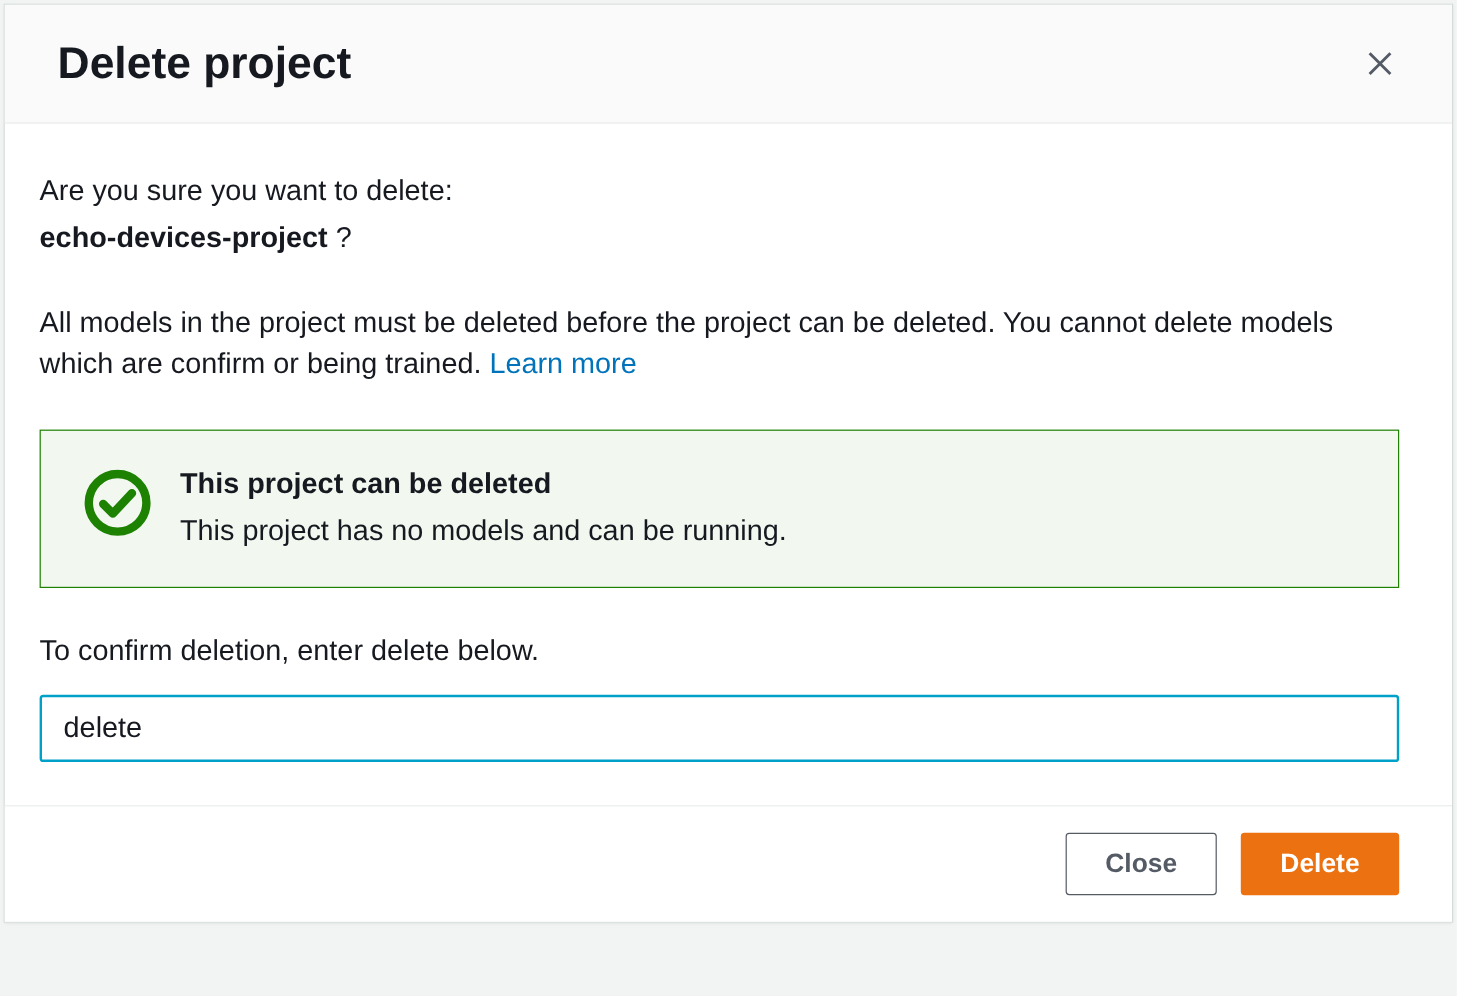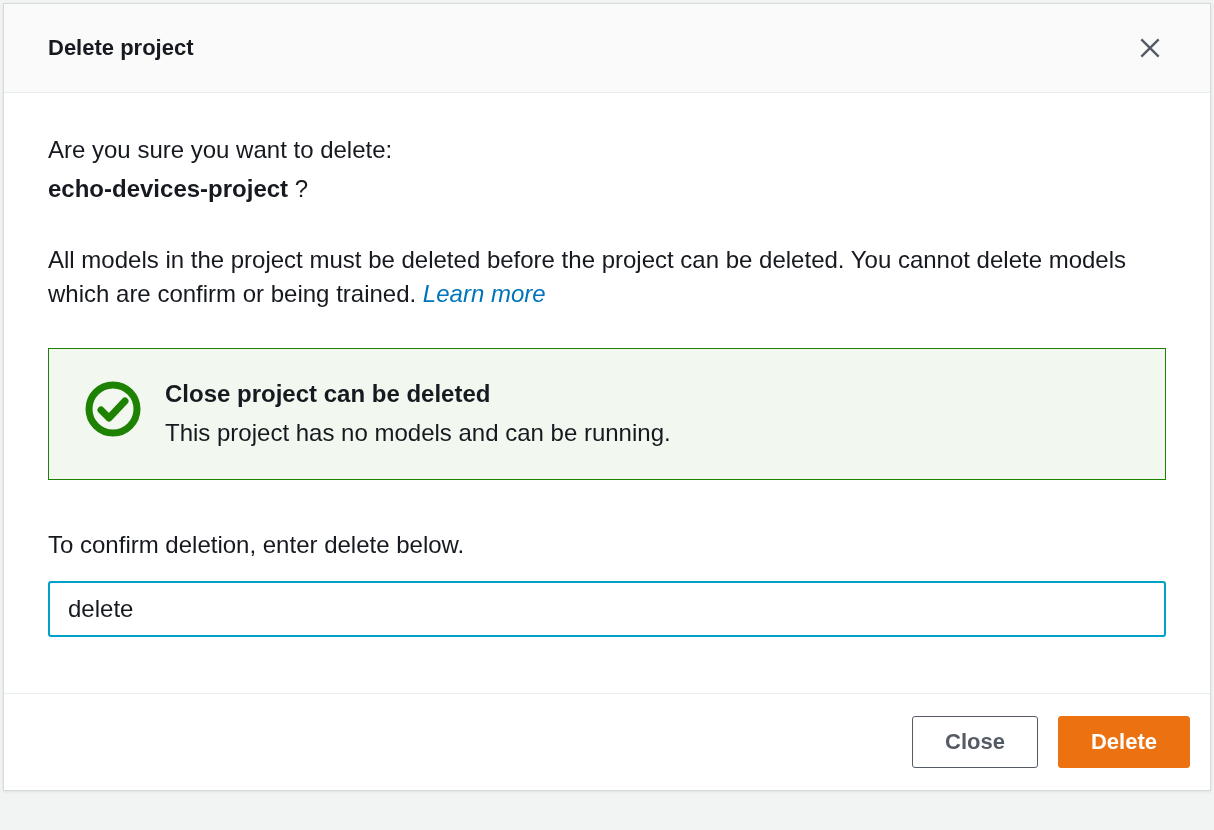--- a/index.html
+++ b/index.html
@@ -22,48 +22,47 @@
     }
     .modal-header {
       display: flex;
       align-items: center;
       justify-content: space-between;
       padding: 28px 44px 28px 44px;
       border-bottom: 1px solid #eaeded;
       background: #fafafa;
     }
     .modal-title {
-      font-size: 22px;
+      font-size: 37px;
       font-weight: 700;
       color: #16191f;
     }
     .close-x {
       width: 32px;
       height: 32px;
       display: flex;
       align-items: center;
       justify-content: center;
       cursor: pointer;
       color: #545b64;
     }
     .close-x svg { stroke: #545b64; stroke-width: 2.2; }
     .modal-body {
-      padding: 40px 44px 36px 44px;
+      padding: 40px 44px 36px 29px;
       font-size: 24px;
       line-height: 1.45;
       color: #16191f;
     }
     .confirm-line { margin-bottom: 4px; }
     .project-name { font-weight: 700; margin-top: 19px; }
     .info-para { margin-top: 36px; }
     .learn-more {
       color: #0073bb;
       text-decoration: none;
       cursor: pointer;
-      font-style: italic;
     }
     .alert-success {
       margin-top: 36px;
       border: 1.5px solid #1d8102;
       background: #f2f8f0;
       display: flex;
       align-items: flex-start;
       gap: 24px;
       padding: 28px 36px;
     }
@@ -75,42 +74,41 @@
     }
     .alert-icon svg { display:block; }
     .alert-text { flex: 1; }
     .alert-title {
       font-weight: 700;
       font-size: 24px;
       margin-bottom: 4px;
     }
     .alert-desc { font-size: 24px; }
     .confirm-label {
-      margin-top: 48px;
+      margin-top: 36px;
       font-size: 24px;
     }
     .confirm-input {
       margin-top: 18px;
       width: 100%;
       border: 2px solid #00a1c9;
       border-radius: 3px;
       padding: 12px 18px;
       font-size: 24px;
       font-family: inherit;
       color: #16191f;
       outline: none;
     }
     .modal-footer {
       border-top: 1px solid #eaeded;
-      padding: 22px 20px;
+      padding: 22px 44px;
       display: flex;
       justify-content: flex-end;
       gap: 20px;
       background: #ffffff;
-      margin-top: 20px;
     }
     .btn {
       font-size: 22px;
       font-weight: 700;
       padding: 12px 32px;
       border-radius: 3px;
       cursor: pointer;
       font-family: inherit;
     }
     .btn-secondary {
@@ -164,21 +162,21 @@
     </p>
 
     <div class="alert-success">
       <div class="alert-icon">
         <svg width="56" height="56" viewBox="0 0 56 56">
           <circle cx="28" cy="28" r="24" fill="none" stroke="#1d8102" stroke-width="7"></circle>
           <path d="M16 29 L24 37 L40 20" fill="none" stroke="#1d8102" stroke-width="7" stroke-linecap="round" stroke-linejoin="round"></path>
         </svg>
       </div>
       <div class="alert-text">
-        <div class="alert-title">Close project can be deleted</div>
+        <div class="alert-title">This project can be deleted</div>
         <div class="alert-desc">This project has no models and can be running.</div>
       </div>
     </div>
 
     <div class="confirm-label">To confirm deletion, enter delete below.</div>
     <input type="text" class="confirm-input" value="delete" style="">
   </div>
 
   <div class="modal-footer">
     <button class="btn btn-secondary">Close</button>

